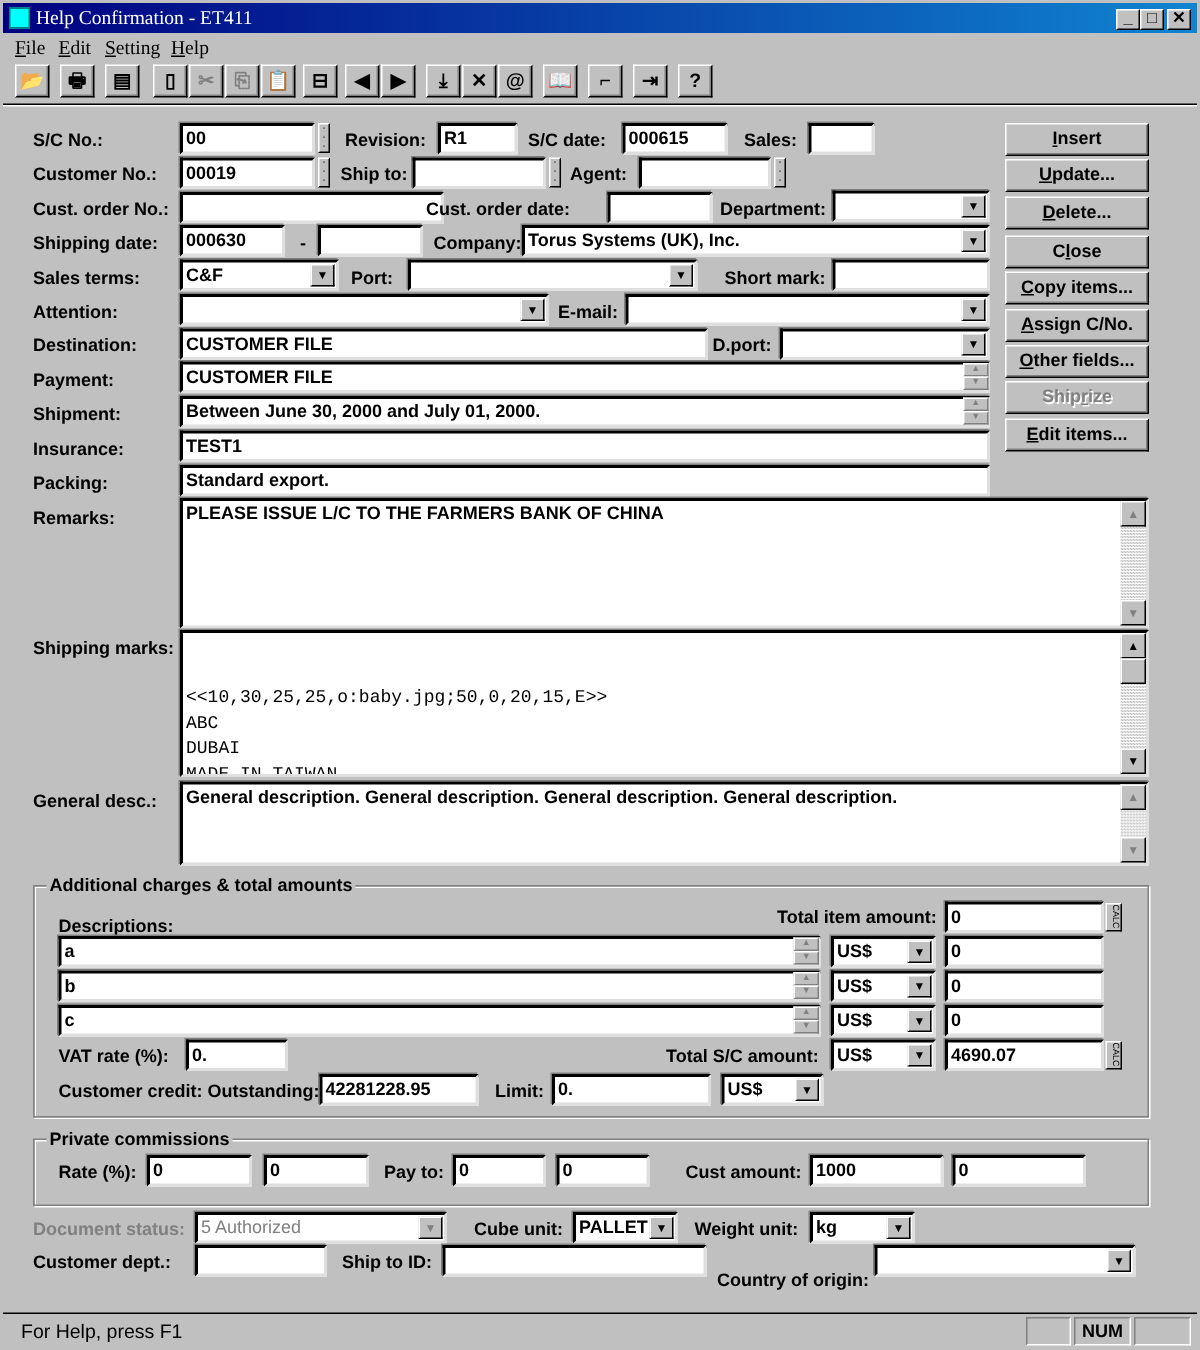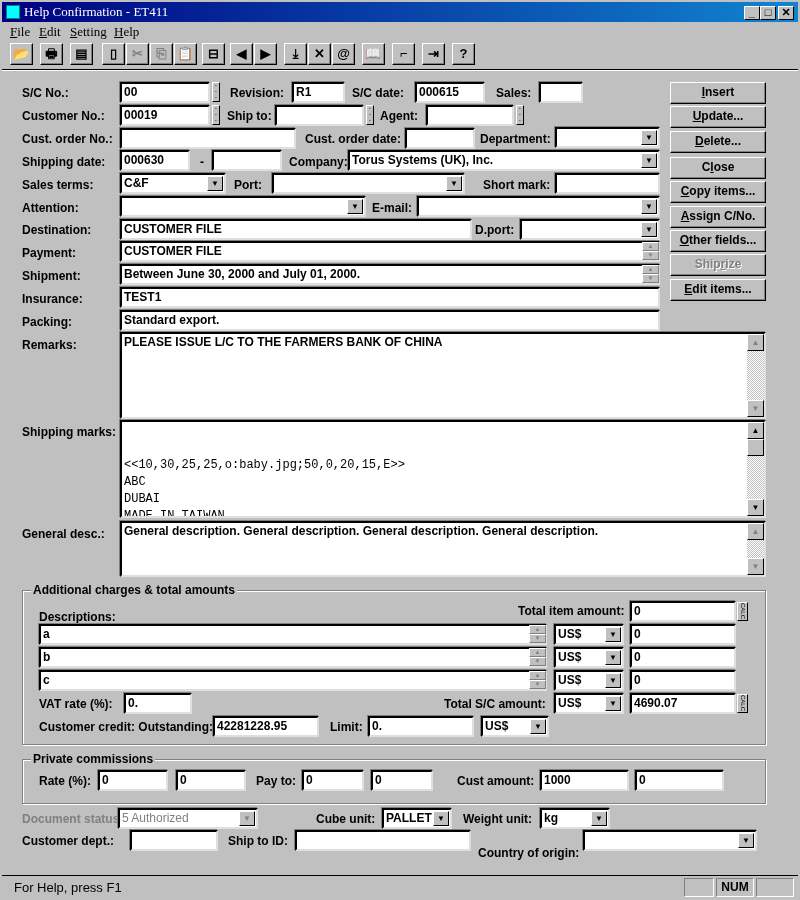--- a/index.html
+++ b/index.html
@@ -93,21 +93,21 @@
   <div class="spin" style="left:210px;top:34px;">·<br>·<br>·</div>
   <div class="lbl" style="left:225px;top:38px;">Ship to:</div>
   <div class="field" style="left:273px;top:34px;width:89px;"></div>
   <div class="spin" style="left:364px;top:34px;">·<br>·<br>·</div>
   <div class="lbl" style="left:378px;top:38px;">Agent:</div>
   <div class="field" style="left:424px;top:34px;width:88px;"></div>
   <div class="spin" style="left:514px;top:34px;">·<br>·<br>·</div>
 
   <div class="lbl" style="left:20px;top:61px;">Cust. order No.:</div>
   <div class="field" style="left:118px;top:57px;width:176px;"></div>
-  <div class="lbl" style="left:303px;top:61px;">Cust. order date:</div>
+  <div class="lbl" style="left:282px;top:61px;">Cust. order date:</div>
   <div class="field" style="left:403px;top:57px;width:70px;"></div>
   <div class="lbl" style="left:478px;top:61px;">Department:</div>
   <div class="field" style="left:553px;top:56px;width:105px;"><span></span><div class="dd-btn">▼</div></div>
 
   <div class="lbl" style="left:20px;top:84px;">Shipping date:</div>
   <div class="field" style="left:118px;top:79px;width:70px;">000630</div>
   <div class="lbl" style="left:198px;top:84px;">-</div>
   <div class="field" style="left:210px;top:79px;width:70px;"></div>
   <div class="lbl" style="left:287px;top:84px;">Company:</div>
   <div class="field" style="left:346px;top:79px;width:312px;"><span>Torus Systems (UK), Inc.</span><div class="dd-btn">▼</div></div>
@@ -237,21 +237,21 @@
   <div class="field" style="left:96px;top:699px;width:70px;">0</div>
   <div class="field" style="left:174px;top:699px;width:70px;">0</div>
   <div class="lbl" style="left:254px;top:703px;">Pay to:</div>
   <div class="field" style="left:300px;top:699px;width:62px;">0</div>
   <div class="field" style="left:369px;top:699px;width:62px;">0</div>
   <div class="lbl" style="left:455px;top:703px;">Cust amount:</div>
   <div class="field" style="left:538px;top:699px;width:89px;">1000</div>
   <div class="field" style="left:633px;top:699px;width:89px;">0</div>
 
   <div class="lbl dis" style="left:20px;top:741px;">Document status:</div>
-  <div class="field dis" style="left:116px;top:737px;width:140px;font-weight:normal;"><span>5 Authorized</span><div class="dd-btn dis">▼</div></div>
+  <div class="field dis" style="left:128px;top:737px;width:168px;font-weight:normal;"><span>5 Authorized</span><div class="dd-btn dis">▼</div></div>
   <div class="lbl" style="left:314px;top:741px;">Cube unit:</div>
   <div class="field" style="left:380px;top:737px;width:70px;"><span>PALLET</span><div class="dd-btn">▼</div></div>
   <div class="lbl" style="left:461px;top:741px;">Weight unit:</div>
   <div class="field" style="left:538px;top:737px;width:70px;"><span>kg</span><div class="dd-btn">▼</div></div>
 
   <div class="lbl" style="left:20px;top:763px;">Customer dept.:</div>
   <div class="field" style="left:128px;top:759px;width:88px;"></div>
   <div class="lbl" style="left:226px;top:763px;">Ship to ID:</div>
   <div class="field" style="left:293px;top:759px;width:176px;"></div>
   <div class="lbl" style="left:476px;top:763px;margin-top:12px;">Country of origin:</div>

